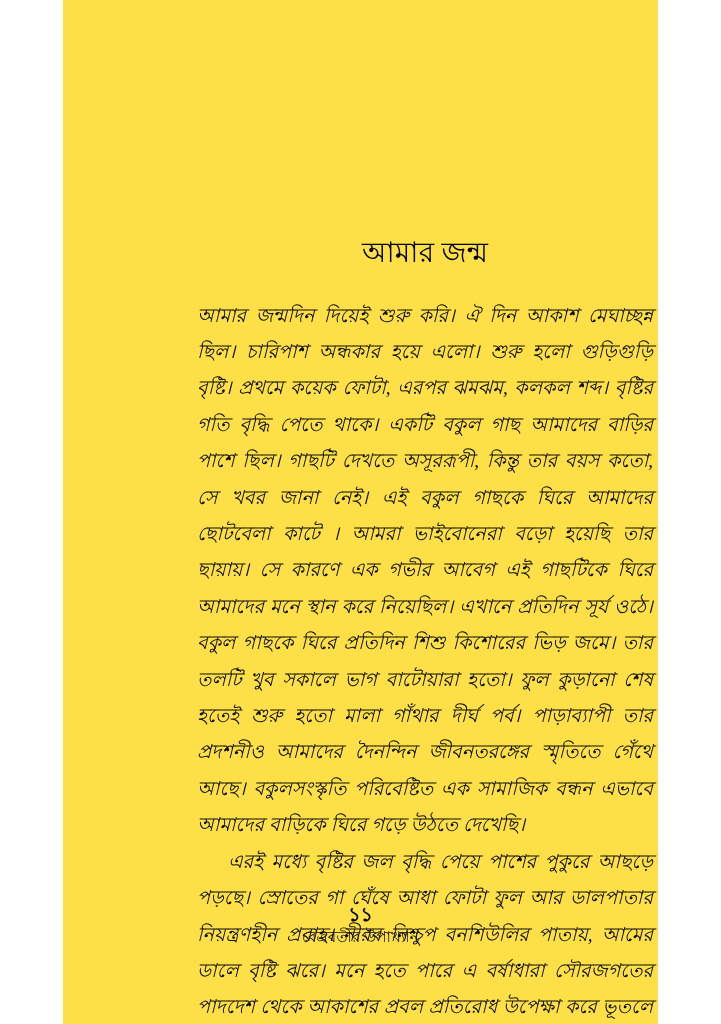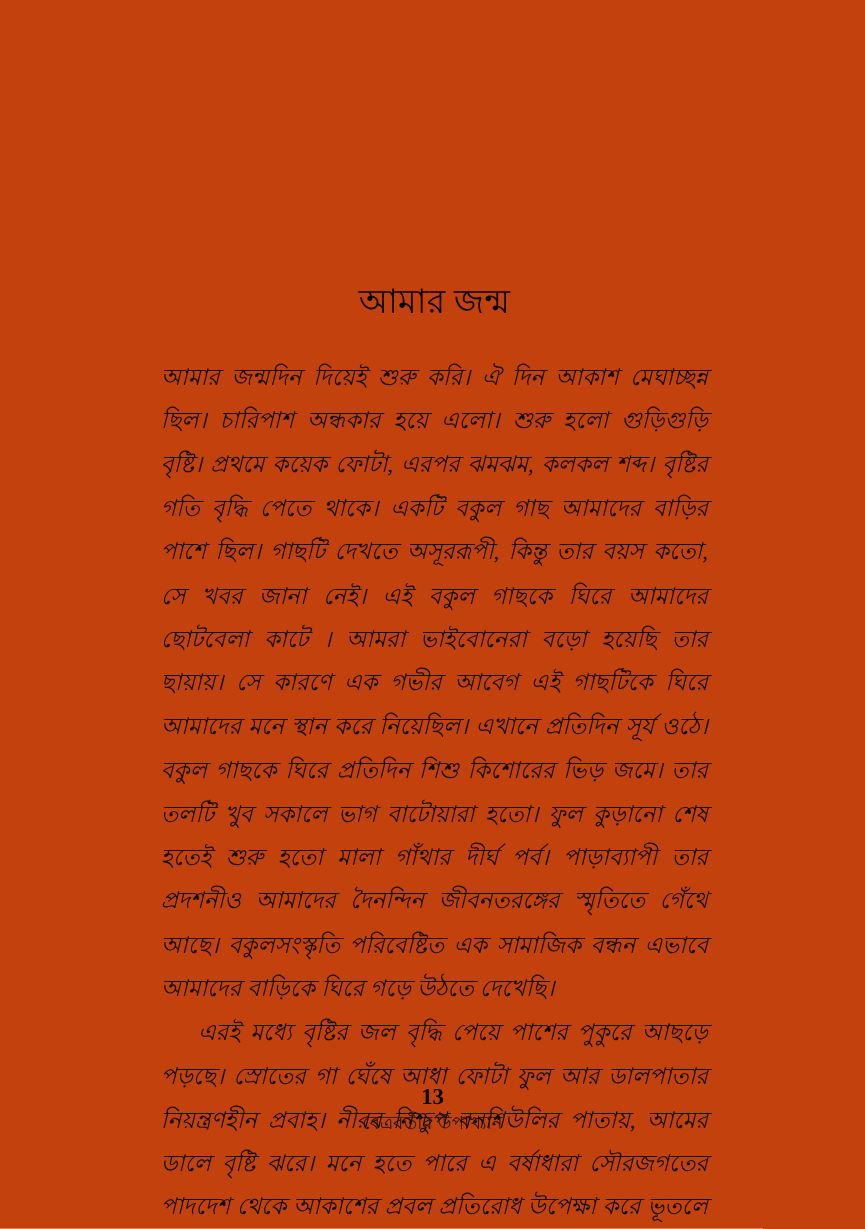--- a/index.html
+++ b/index.html
@@ -2,23 +2,23 @@
 <html><head>
 <meta charset="utf-8">
 <style>
   html, body {
     margin: 0;
     padding: 0;
     background: #ffffff;
   }
   .page {
     position: relative;
-    width: 721px;
+    width: 595px;
     height: 1024px;
-    background: #c2410c;
+    background: #fde047;
     margin: 0 auto;
     overflow: hidden;
     font-family: "Liberation Serif", "DejaVu Serif", serif;
     color: #0a0a0a;
   }
   .content-area {
     position: absolute;
     left: 134px;
     top: 236px;
     width: 456px;
@@ -81,17 +81,17 @@
     <h1 class="chapter-title">আমার জন্ম</h1>
 
     <div class="body-block">
       <p class="para">আমার জন্মদিন দিয়েই শুরু করি। ঐ দিন আকাশ মেঘাচ্ছন্ন ছিল। চারিপাশ অন্ধকার হয়ে এলো। শুরু হলো গুড়িগুড়ি বৃষ্টি। প্রথমে কয়েক ফোটা, এরপর ঝমঝম, কলকল শব্দ। বৃষ্টির গতি বৃদ্ধি পেতে থাকে। একটি বকুল গাছ আমাদের বাড়ির পাশে ছিল। গাছটি দেখতে অসূররূপী, কিন্তু তার বয়স কতো, সে খবর জানা নেই। এই বকুল গাছকে ঘিরে আমাদের ছোটবেলা কাটে । আমরা ভাইবোনেরা বড়ো হয়েছি তার ছায়ায়। সে কারণে এক গভীর আবেগ এই গাছটিকে ঘিরে আমাদের মনে স্থান করে নিয়েছিল। এখানে প্রতিদিন সূর্য ওঠে। বকুল গাছকে ঘিরে প্রতিদিন শিশু কিশোরের ভিড় জমে। তার তলটি খুব সকালে ভাগ বাটোয়ারা হতো। ফুল কুড়ানো শেষ হতেই শুরু হতো মালা গাঁথার দীর্ঘ পর্ব। পাড়াব্যাপী তার প্রদশনীও আমাদের দৈনন্দিন জীবনতরঙ্গের স্মৃতিতে গেঁথে আছে। বকুলসংস্কৃতি পরিবেষ্টিত এক সামাজিক বন্ধন এভাবে আমাদের বাড়িকে ঘিরে গড়ে উঠতে দেখেছি।</p>
       <p class="para">এরই মধ্যে বৃষ্টির জল বৃদ্ধি পেয়ে পাশের পুকুরে আছড়ে পড়ছে। স্রোতের গা ঘেঁষে আধা ফোটা ফুল আর ডালপাতার নিয়ন্ত্রণহীন প্রবাহ। নীরব নিশ্চুপ বনশিউলির পাতায়, আমের ডালে বৃষ্টি ঝরে। মনে হতে পারে এ বর্ষাধারা সৌরজগতের পাদদেশ থেকে আকাশের প্রবল প্রতিরোধ উপেক্ষা করে ভূতলে ঝরে</p>
     </div>
 
   </div>
 
   <div class="footer">
-    <p class="page-number">13</p>
+    <p class="page-number">১১</p>
     <p class="footer-caption">বেত্রবতীর উপাখ্যান</p>
   </div>
 
 </div>
 
 </body></html>

